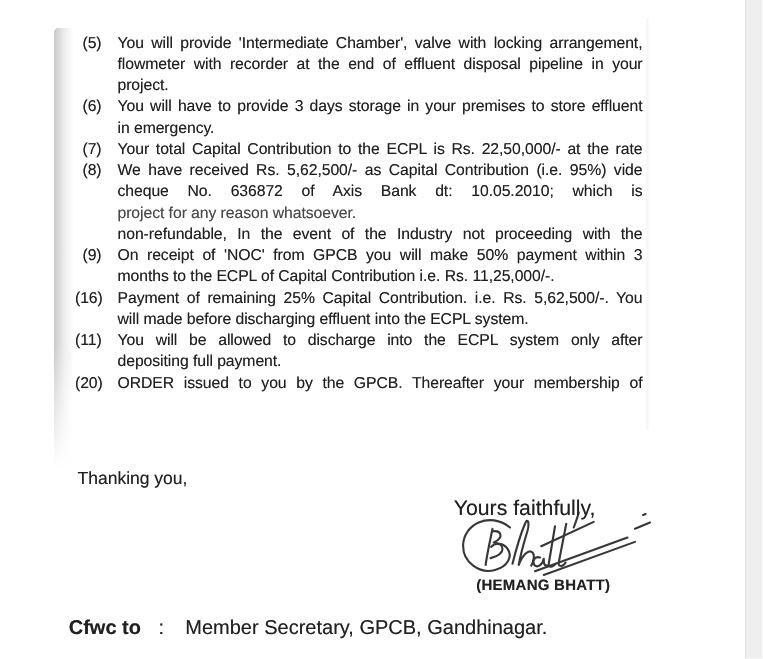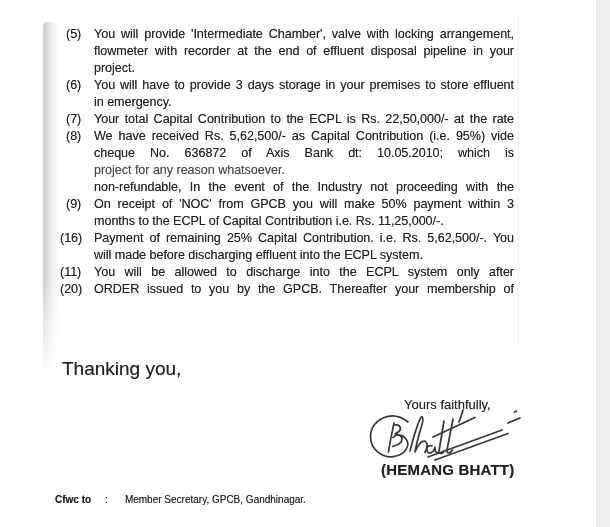--- a/index.html
+++ b/index.html
@@ -32,25 +32,25 @@
     position:absolute;left:60px;top:26px;width:456px;
     font-size:12.6px;line-height:17px;letter-spacing:-0.05px;
   }
   .item{display:flex}
   .num{flex:0 0 34px;box-sizing:border-box}
   .item:nth-child(-n+5) .num{padding-left:6px}
   .body-col{width:420px}
   .ln{text-align:justify;text-align-last:justify}
   .ln.last{text-align-last:left}
   .item:nth-child(4) .ln:nth-child(3){opacity:.82;filter:blur(.3px)}
-  .thanking{position:absolute;left:62px;top:358px;font-size:19px}
-  .closing{position:absolute;left:404px;top:397px;font-size:13px}
+  .thanking{position:absolute;left:62px;top:374px;font-size:14px}
+  .closing{position:absolute;left:363px;top:397px;font-size:17px}
   .signature{position:absolute;left:362px;top:406px;width:165px;height:56px}
-  .signer{position:absolute;left:381px;top:461px;font-size:15px;font-weight:700;letter-spacing:.2px}
-  .cfwc{position:absolute;left:55px;top:494px;font-size:10px;white-space:nowrap}
+  .signer{position:absolute;left:381px;top:461px;font-size:12px;font-weight:700;letter-spacing:.2px}
+  .cfwc{position:absolute;left:55px;top:494px;font-size:16px;white-space:nowrap}
   .cfwc .label{font-weight:700}
   .cfwc .sep{display:inline-block;margin-left:14px}
   .cfwc .recipient{display:inline-block;margin-left:17px}
 </style>
 </head>
 <body>
 
 <div class="page">
 
   <div class="scan-shadow"></div>
@@ -106,20 +106,21 @@
       <div class="body-col">
         <div class="ln">Payment of remaining 25% Capital Contribution. i.e. Rs. 5,62,500/-. You</div>
         <div class="ln last">will made before discharging effluent into the ECPL system.</div>
       </div>
     </div>
 
     <div class="item">
       <span class="num">(11)</span>
       <div class="body-col">
         <div class="ln">You will be allowed to discharge into the ECPL system only after</div>
+        <div class="ln last">depositing full payment.</div>
       </div>
     </div>
 
     <div class="item">
       <span class="num">(20)</span>
       <div class="body-col">
         <div class="ln">ORDER issued to you by the GPCB. Thereafter your membership of</div>
       </div>
     </div>
 

